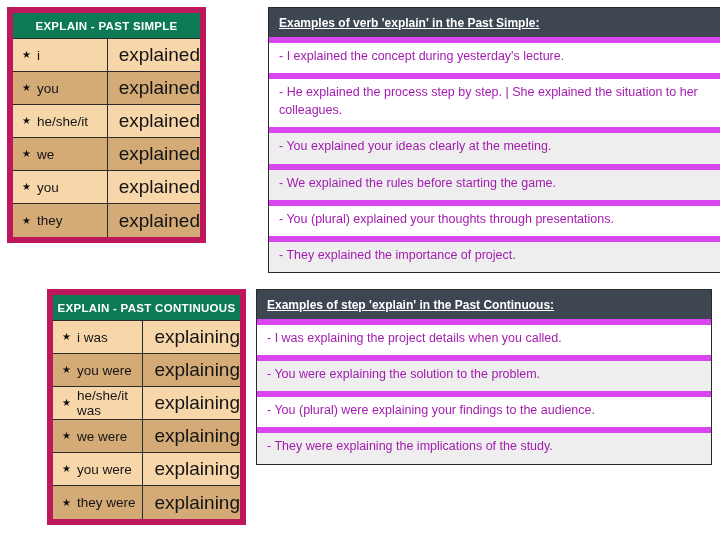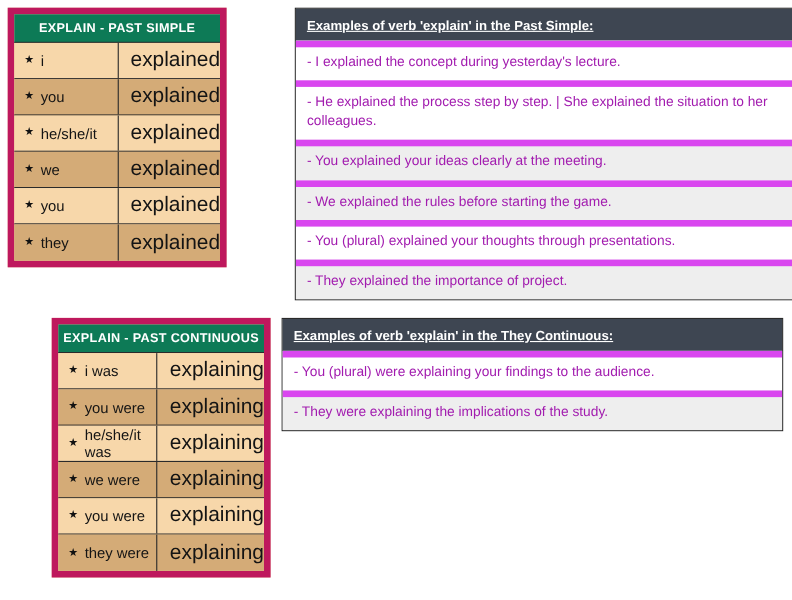--- a/index.html
+++ b/index.html
@@ -221,21 +221,23 @@
             <span class="star-icon">★</span>
             <span>they were</span>
           </div>
           <div class="conj-verb">explaining</div>
         </div>
       </div>
   </div>
 
   <div class="ex-panel" id="panel-1" style="left:256px; top:289px; width:456px;">
     <div class="ex-header">
-      <span>Examples of verb 'explain' in the They Continuous:</span>
+      <span>Examples of step 'explain' in the Past Continuous:</span>
     </div>
     <div id="ex-rows-1">
+        <div class="ex-row odd">- I was explaining the project details when you called.</div>
+        <div class="ex-row even">- You were explaining the solution to the problem.</div>
         <div class="ex-row odd">- You (plural) were explaining your findings to the audience.</div>
         <div class="ex-row even">- They were explaining the implications of the study.</div>
       </div>
   </div>
 
 </div>
 
 </body></html>

